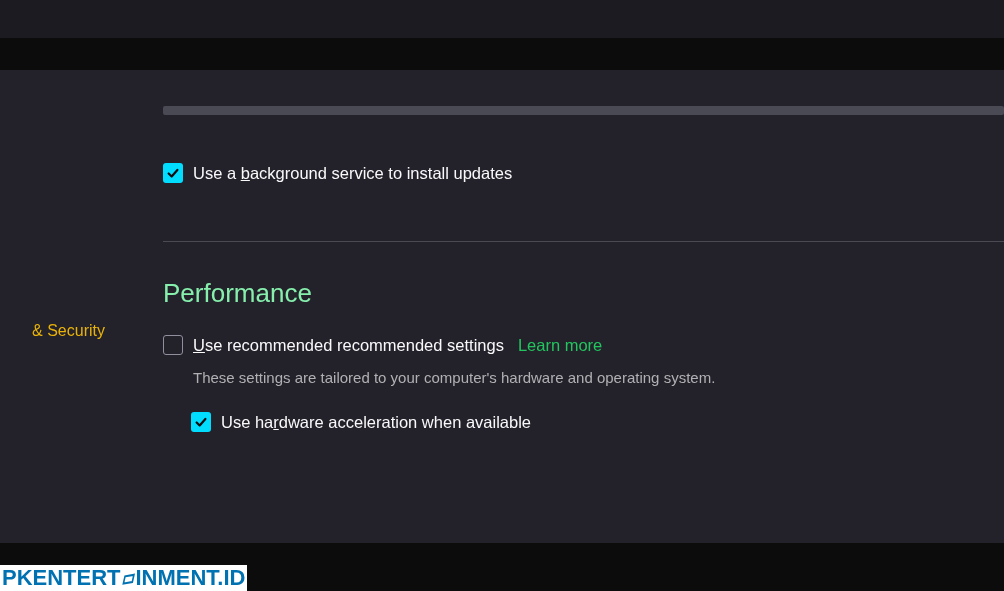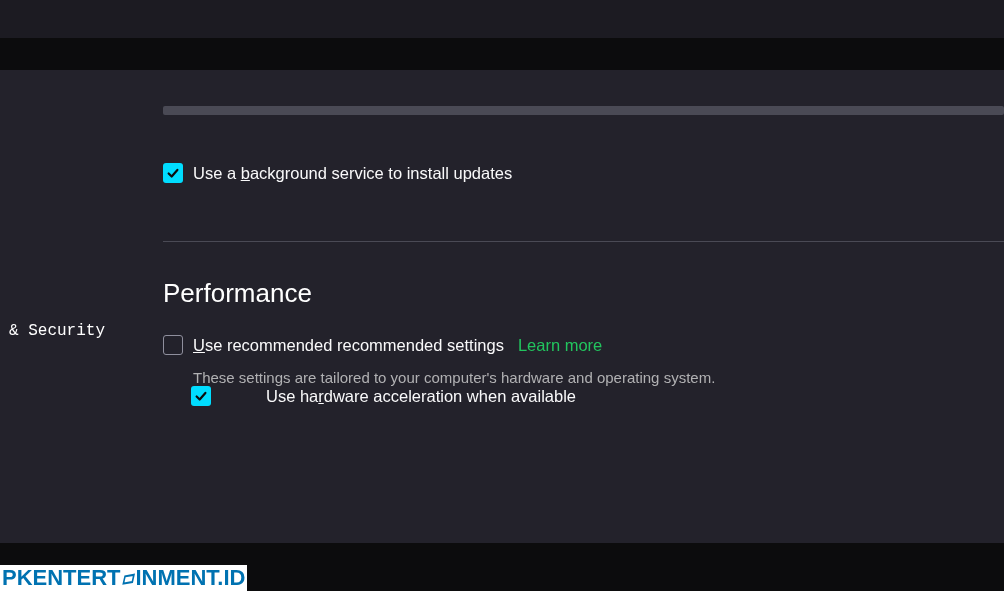--- a/index.html
+++ b/index.html
@@ -27,23 +27,22 @@
       top: 70px;
       left: 0;
       right: 0;
       bottom: 48px;
       display: flex;
     }
     .sidebar {
       width: 105px;
       flex-shrink: 0;
       padding-top: 244px;
-      color: #ffffff;
+      color: #eab308;
       font-size: 16px;
-      font-family: Liberation Mono, monospace;
     }
     .sidebar-item {
       padding: 8px 0;
       margin-bottom: 98px;
       text-align: right;
       white-space: nowrap;
       cursor: pointer;
     }
     .content {
       flex: 1;
@@ -58,21 +57,20 @@
       border-radius: 2px;
     }
     .setting-row {
       display: flex;
       align-items: center;
       margin-bottom: 14px;
       font-size: 16.5px;
     }
     .setting-row.indented {
       margin-left: 28px;
-      gap: 45px;
     }
     .checkbox {
       width: 20px;
       height: 20px;
       border-radius: 3px;
       margin-right: 10px;
       display: inline-flex;
       align-items: center;
       justify-content: center;
       cursor: pointer;
@@ -105,32 +103,33 @@
     }
     .divider {
       border: none;
       border-top: 1px solid #4a4a55;
       margin-top: 58px;
       margin-bottom: 36px;
     }
     .section-heading {
       font-size: 26px;
       font-weight: 300;
-      color: #ffffff;
+      color: #86efac;
       margin-bottom: 26px;
     }
     .learn-more {
       color: #22c55e;
       margin-left: 14px;
       cursor: pointer;
     }
     .description {
       color: #b1b1b3;
       font-size: 15px;
       margin-left: 30px;
+      margin-bottom: 26px;
       margin-top: 4px;
     }
     .watermark {
       position: absolute;
       bottom: 0;
       left: 0;
       background: #ffffff;
       color: #0072b1;
       font-family: Arial, sans-serif;
       font-weight: 900;

